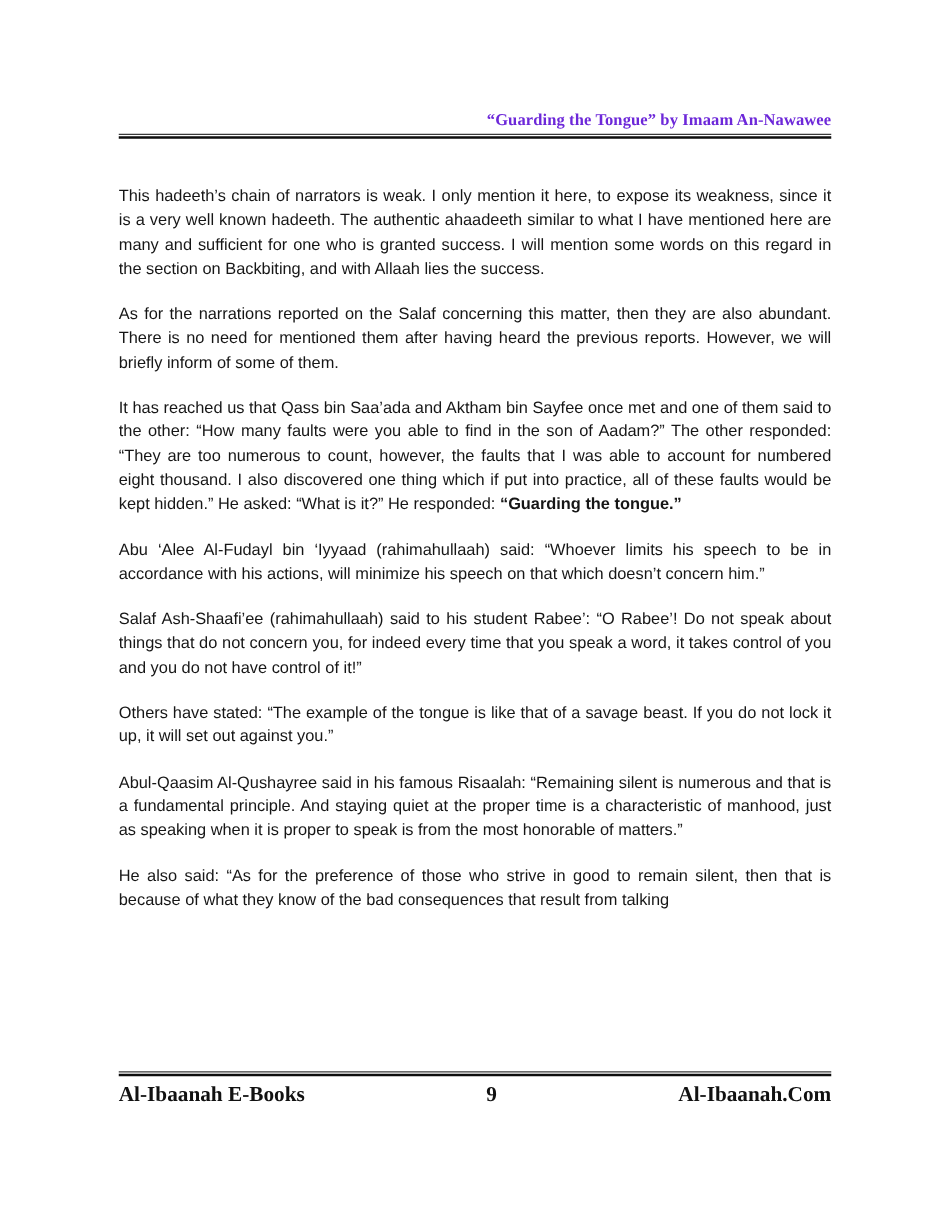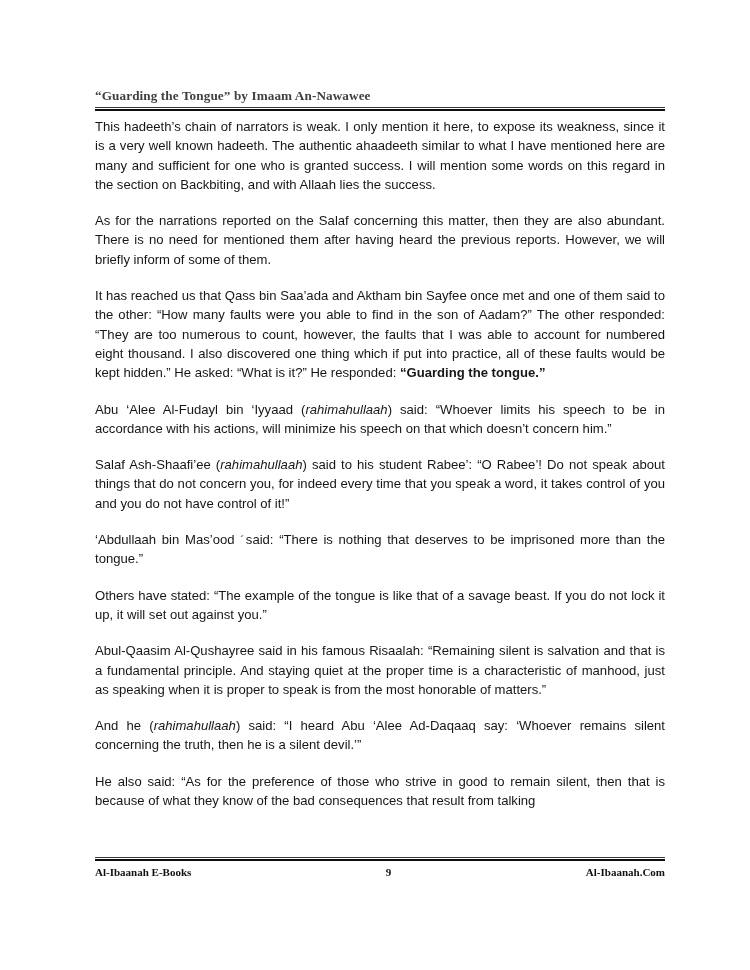--- a/index.html
+++ b/index.html
@@ -25,26 +25,26 @@
 
   .content-frame {
     position: absolute;
     left: 95px;
     top: 88px;
     width: 570px;
   }
 
   
   .running-header {
-    text-align: left;
+    text-align: right;
     font-family: "Liberation Serif", serif;
     font-weight: bold;
     font-size: 13.2px;
     letter-spacing: 0.1px;
-    color: #404040;
+    color: #6d28d9;
     padding-bottom: 3px;
   }
   .rule-double {
     width: 100%;
     height: 4px;
     position: relative;
   }
   .rule-double .thin {
     position: absolute;
     left: 0; right: 0; top: 0;
@@ -53,34 +53,34 @@
   }
   .rule-double .thick {
     position: absolute;
     left: 0; right: 0; top: 2px;
     height: 2px;
     background: #0d0d0d;
   }
 
   
   .body-col {
-    margin-top: 6px;
+    margin-top: 36px;
     width: 570px;
   }
   p.para {
     margin: 0 0 17px 0;
     font-size: 13.1px;
     line-height: 19.3px;
     text-align: justify;
     text-justify: inter-word;
     color: #161616;
     -webkit-font-smoothing: antialiased;
   }
   p.para:last-child { margin-bottom: 0; }
-  .it { font-style: italic; }
+  .it { }
   .bd { font-weight: bold; }
   .honorific {
     font-size: 11px;
     line-height: 1;
     display: inline-block;
     transform: translateY(1px);
     color: #262626;
   }
 
   
@@ -89,21 +89,21 @@
     left: 95px;
     top: 857px;
     width: 570px;
   }
   .footer-row {
     display: flex;
     align-items: baseline;
     justify-content: space-between;
     font-family: "Liberation Serif", serif;
     font-weight: bold;
-    font-size: 11px;
+    font-size: 17px;
     color: #111111;
     padding-top: 5px;
   }
   .footer-left  { text-align: left;   flex: 0 0 auto; }
   .footer-center{ text-align: center; flex: 1 1 auto; }
   .footer-right { text-align: center;  flex: 0 0 auto; }
 </style>
 </head>
 <body>
 
@@ -123,27 +123,25 @@
       <p class="para">This hadeeth’s chain of narrators is weak. I only mention it here, to expose its weakness, since it is a very well known hadeeth. The authentic ahaadeeth similar to what I have mentioned here are many and sufficient for one who is granted success. I will mention some words on this regard in the section on Backbiting, and with Allaah lies the success.</p>
 
       <p class="para">As for the narrations reported on the Salaf concerning this matter, then they are also abundant. There is no need for mentioned them after having heard the previous reports. However, we will briefly inform of some of them.</p>
 
       <p class="para"><span>It has reached us that Qass bin Saa’ada and Aktham bin Sayfee once met and one of them said to the other: “How many faults were you able to find in the son of Aadam?” The other responded: “They are too numerous to count, however, the faults that I was able to account for numbered eight thousand. I also discovered one thing which if put into practice, all of these faults would be kept hidden.” He asked: “What is it?” He responded: </span><span class="bd">“Guarding the tongue.”</span></p>
 
       <p class="para"><span>Abu ‘Alee Al-Fudayl bin ‘Iyyaad (</span><span class="it">rahimahullaah</span><span>) said: “Whoever limits his speech to be in accordance with his actions, will minimize his speech on that which doesn’t concern him.”</span></p>
 
       <p class="para"><span>Salaf Ash-Shaafi’ee (</span><span class="it">rahimahullaah</span><span>) said to his student Rabee’: “O Rabee’! Do not speak about things that do not concern you, for indeed every time that you speak a word, it takes control of you and you do not have control of it!”</span></p>
 
-      <p class="para"><span>‘Abdullaah bin Mas’ood </span><span class="honorific">ؐ</span><span> said: “There is nothing that deserves to be imprisoned more than the tongue.”</span></p>
 
       <p class="para">Others have stated: “The example of the tongue is like that of a savage beast. If you do not lock it up, it will set out against you.”</p>
 
-      <p class="para">Abul-Qaasim Al-Qushayree said in his famous Risaalah: “Remaining silent is salvation and that is a fundamental principle. And staying quiet at the proper time is a characteristic of manhood, just as speaking when it is proper to speak is from the most honorable of matters.”</p>
+      <p class="para">Abul-Qaasim Al-Qushayree said in his famous Risaalah: “Remaining silent is numerous and that is a fundamental principle. And staying quiet at the proper time is a characteristic of manhood, just as speaking when it is proper to speak is from the most honorable of matters.”</p>
 
-      <p class="para"><span>And he (</span><span class="it">rahimahullaah</span><span>) said: “I heard Abu ‘Alee Ad-Daqaaq say: ‘Whoever remains silent concerning the truth, then he is a silent devil.’”</span></p>
 
       <p class="para">He also said: “As for the preference of those who strive in good to remain silent, then that is because of what they know of the bad consequences that result from talking</p>
 
     </div>
   </div>
 
   <div class="footer-frame">
     <div class="rule-double">
       <div class="thin"></div>
       <div class="thick"></div>

